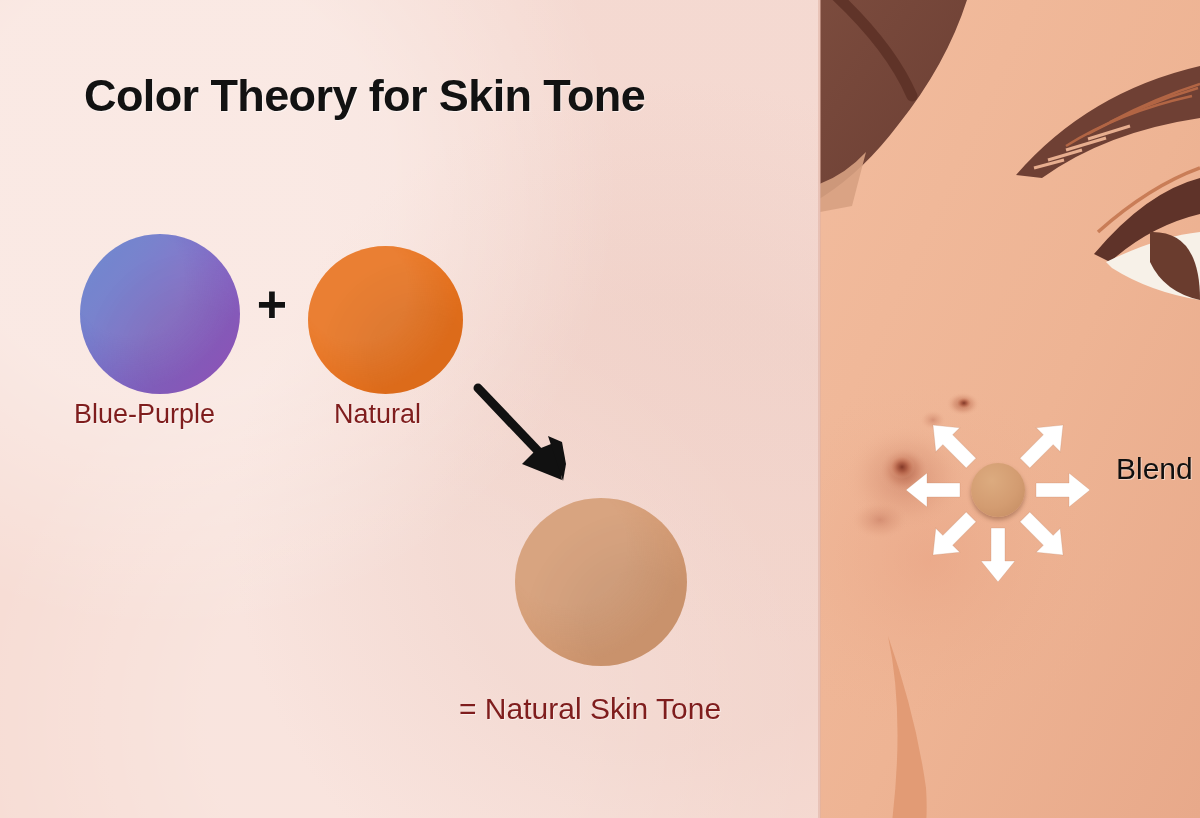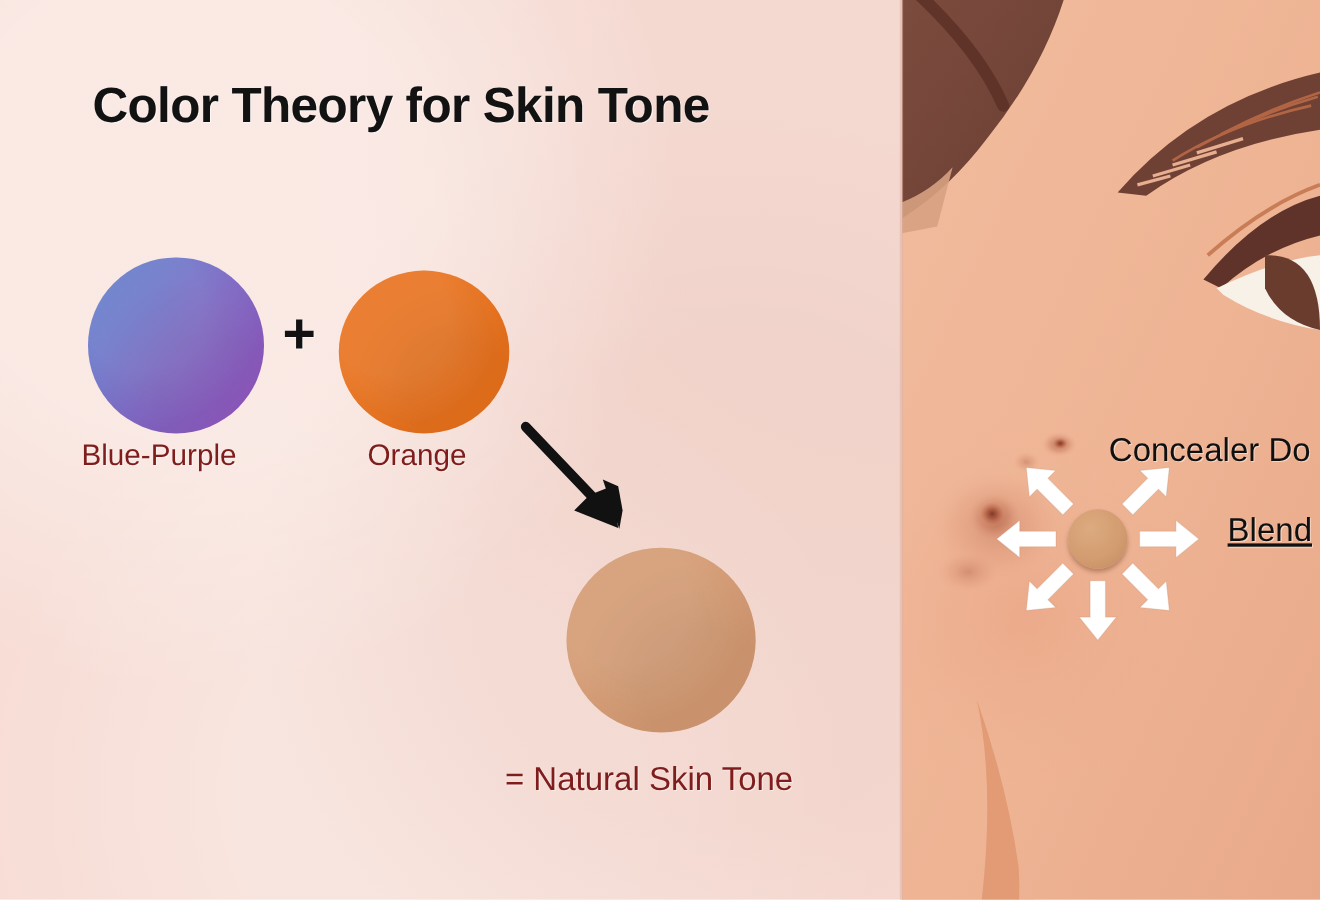--- a/index.html
+++ b/index.html
@@ -134,21 +134,21 @@
   }
 
   .face-label {
     position: absolute;
     font-size: 30px;
     color: #101010;
     white-space: nowrap;
     text-shadow: 1px 1px 0 rgba(255,255,255,.45);
   }
   #label-concealer-dot { left: 188px; top: 393px; }
-  #label-blend-outward { left: 296px; top: 466px; text-decoration: underline; }
+  #label-blend-outward { left: 296px; top: 452px; }
 
   #panel-divider {
     position: absolute;
     left: 818px; top: 0;
     width: 3px; height: 818px;
     background: rgba(223,176,162,.55);
   }
 </style>
 </head>
 <body>
@@ -163,21 +163,21 @@
     <div class="swatch" id="swatch-blue-purple" style="background: linear-gradient(128deg, #5d7fcb 0%, #6a74c8 28%, #7f66c4 55%, #9a55c0 100%);">
       <div class="grain"></div>
     </div>
     <div class="swatch-label" id="label-blue-purple">Blue-Purple</div>
 
     <div id="plus-sign">+</div>
 
     <div class="swatch" id="swatch-orange" style="background:#e8711c;">
       <div class="grain"></div>
     </div>
-    <div class="swatch-label" id="label-orange">Orange</div>
+    <div class="swatch-label" id="label-orange">Natural</div>
 
     <svg id="mix-arrow" viewBox="0 0 130 130">
       <line x1="8" y1="8" x2="88" y2="92" stroke="#111111" stroke-width="9" stroke-linecap="round"></line>
       <path d="M 92 100 L 52 84 L 66 70 L 86 62 Z" fill="#111111"></path>
       <path d="M 93 101 L 78 56 L 92 62 L 96 84 Z" fill="#111111"></path>
     </svg>
 
     <div class="swatch" id="swatch-skin" style="background:#d49a72;">
       <div class="grain"></div>
     </div>
@@ -293,18 +293,17 @@
         <g transform="rotate(45 178 490)">
           <path d="M 216 483 L 216 497 L 249 497 L 249 507 L 270 490 L 249 473 L 249 483 Z"></path>
         </g>
 
         <g transform="rotate(90 178 490)">
           <path d="M 216 483 L 216 497 L 249 497 L 249 507 L 270 490 L 249 473 L 249 483 Z"></path>
         </g>
       </g>
     </svg>
 
-    <div class="face-label" id="label-concealer-dot">Concealer Do</div>
     <div class="face-label" id="label-blend-outward">Blend</div>
   </div>
 
   <div id="panel-divider"></div>
 </div>
 
 </body></html>

